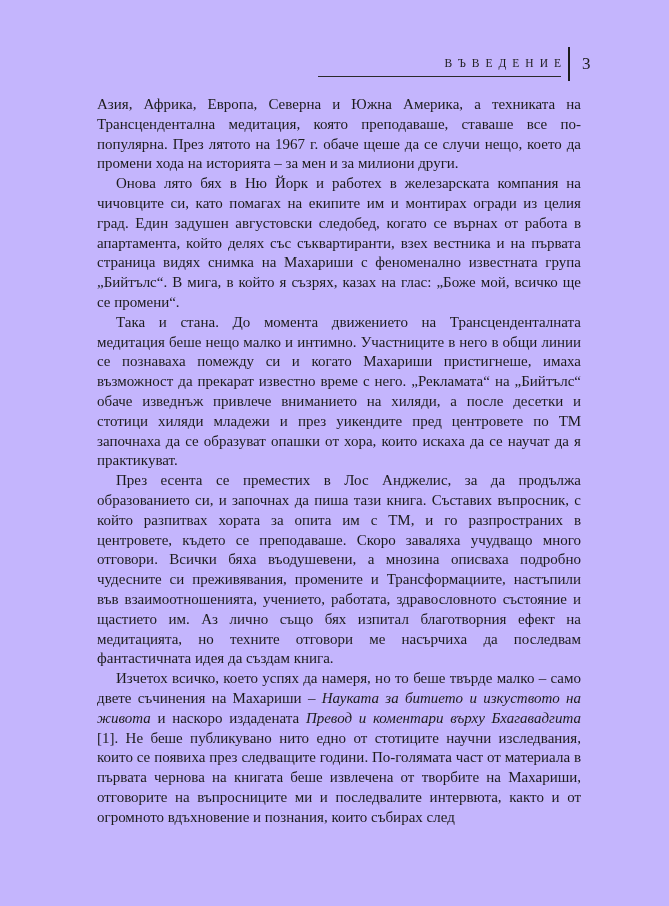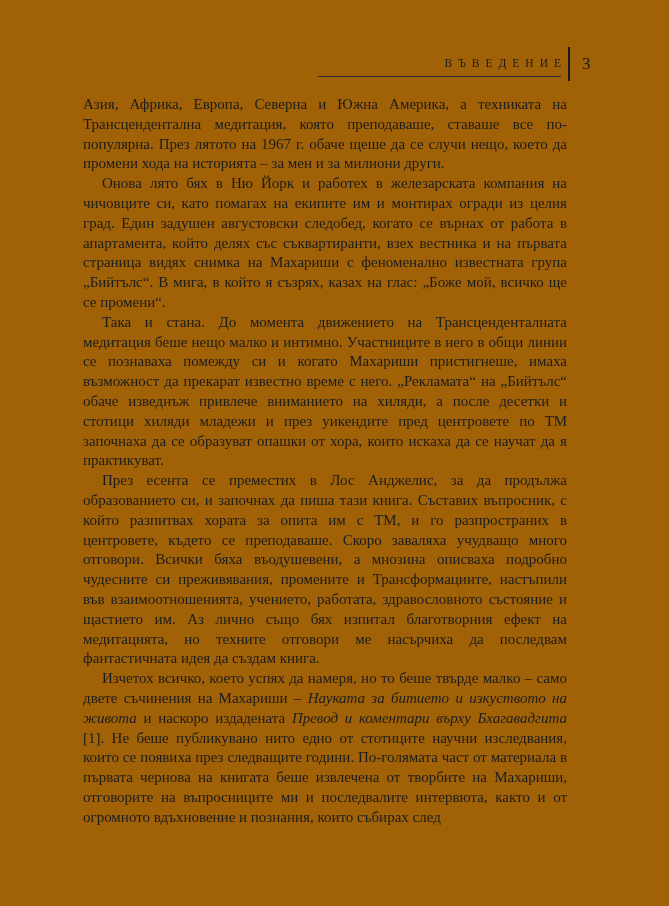--- a/index.html
+++ b/index.html
@@ -46,21 +46,21 @@
   .page-number {
     position: absolute;
     left: 582px;
     top: 54px;
     font-size: 17px;
     color: #1c1c1c;
   }
   
   .text-block {
     position: absolute;
-    left: 83px;
+    left: 97px;
     top: 95px;
     width: 484px;
     font-size: 15px;
     line-height: 19.8px;
     text-align: justify;
     color: #1c1c1c;
   }
   .text-block p {
     margin: 0;
     padding: 0;
@@ -68,21 +68,21 @@
   .text-block p.indent {
     text-indent: 19px;
   }
   .text-block em {
     font-style: italic;
   }
 </style>
 </head>
 <body>
 
-<div class="page" style="background: #a16207; color: rgb(28, 28, 28);">
+<div class="page" style="background: #c4b5fd; color: rgb(28, 28, 28);">
 
   <span class="section-title">ВЪВЕДЕНИЕ</span>
 
   <div class="header-rule"></div>
 
   <div class="header-divider"></div>
 
   <span class="page-number">3</span>
 
   <main class="text-block" id="paragraphs">

